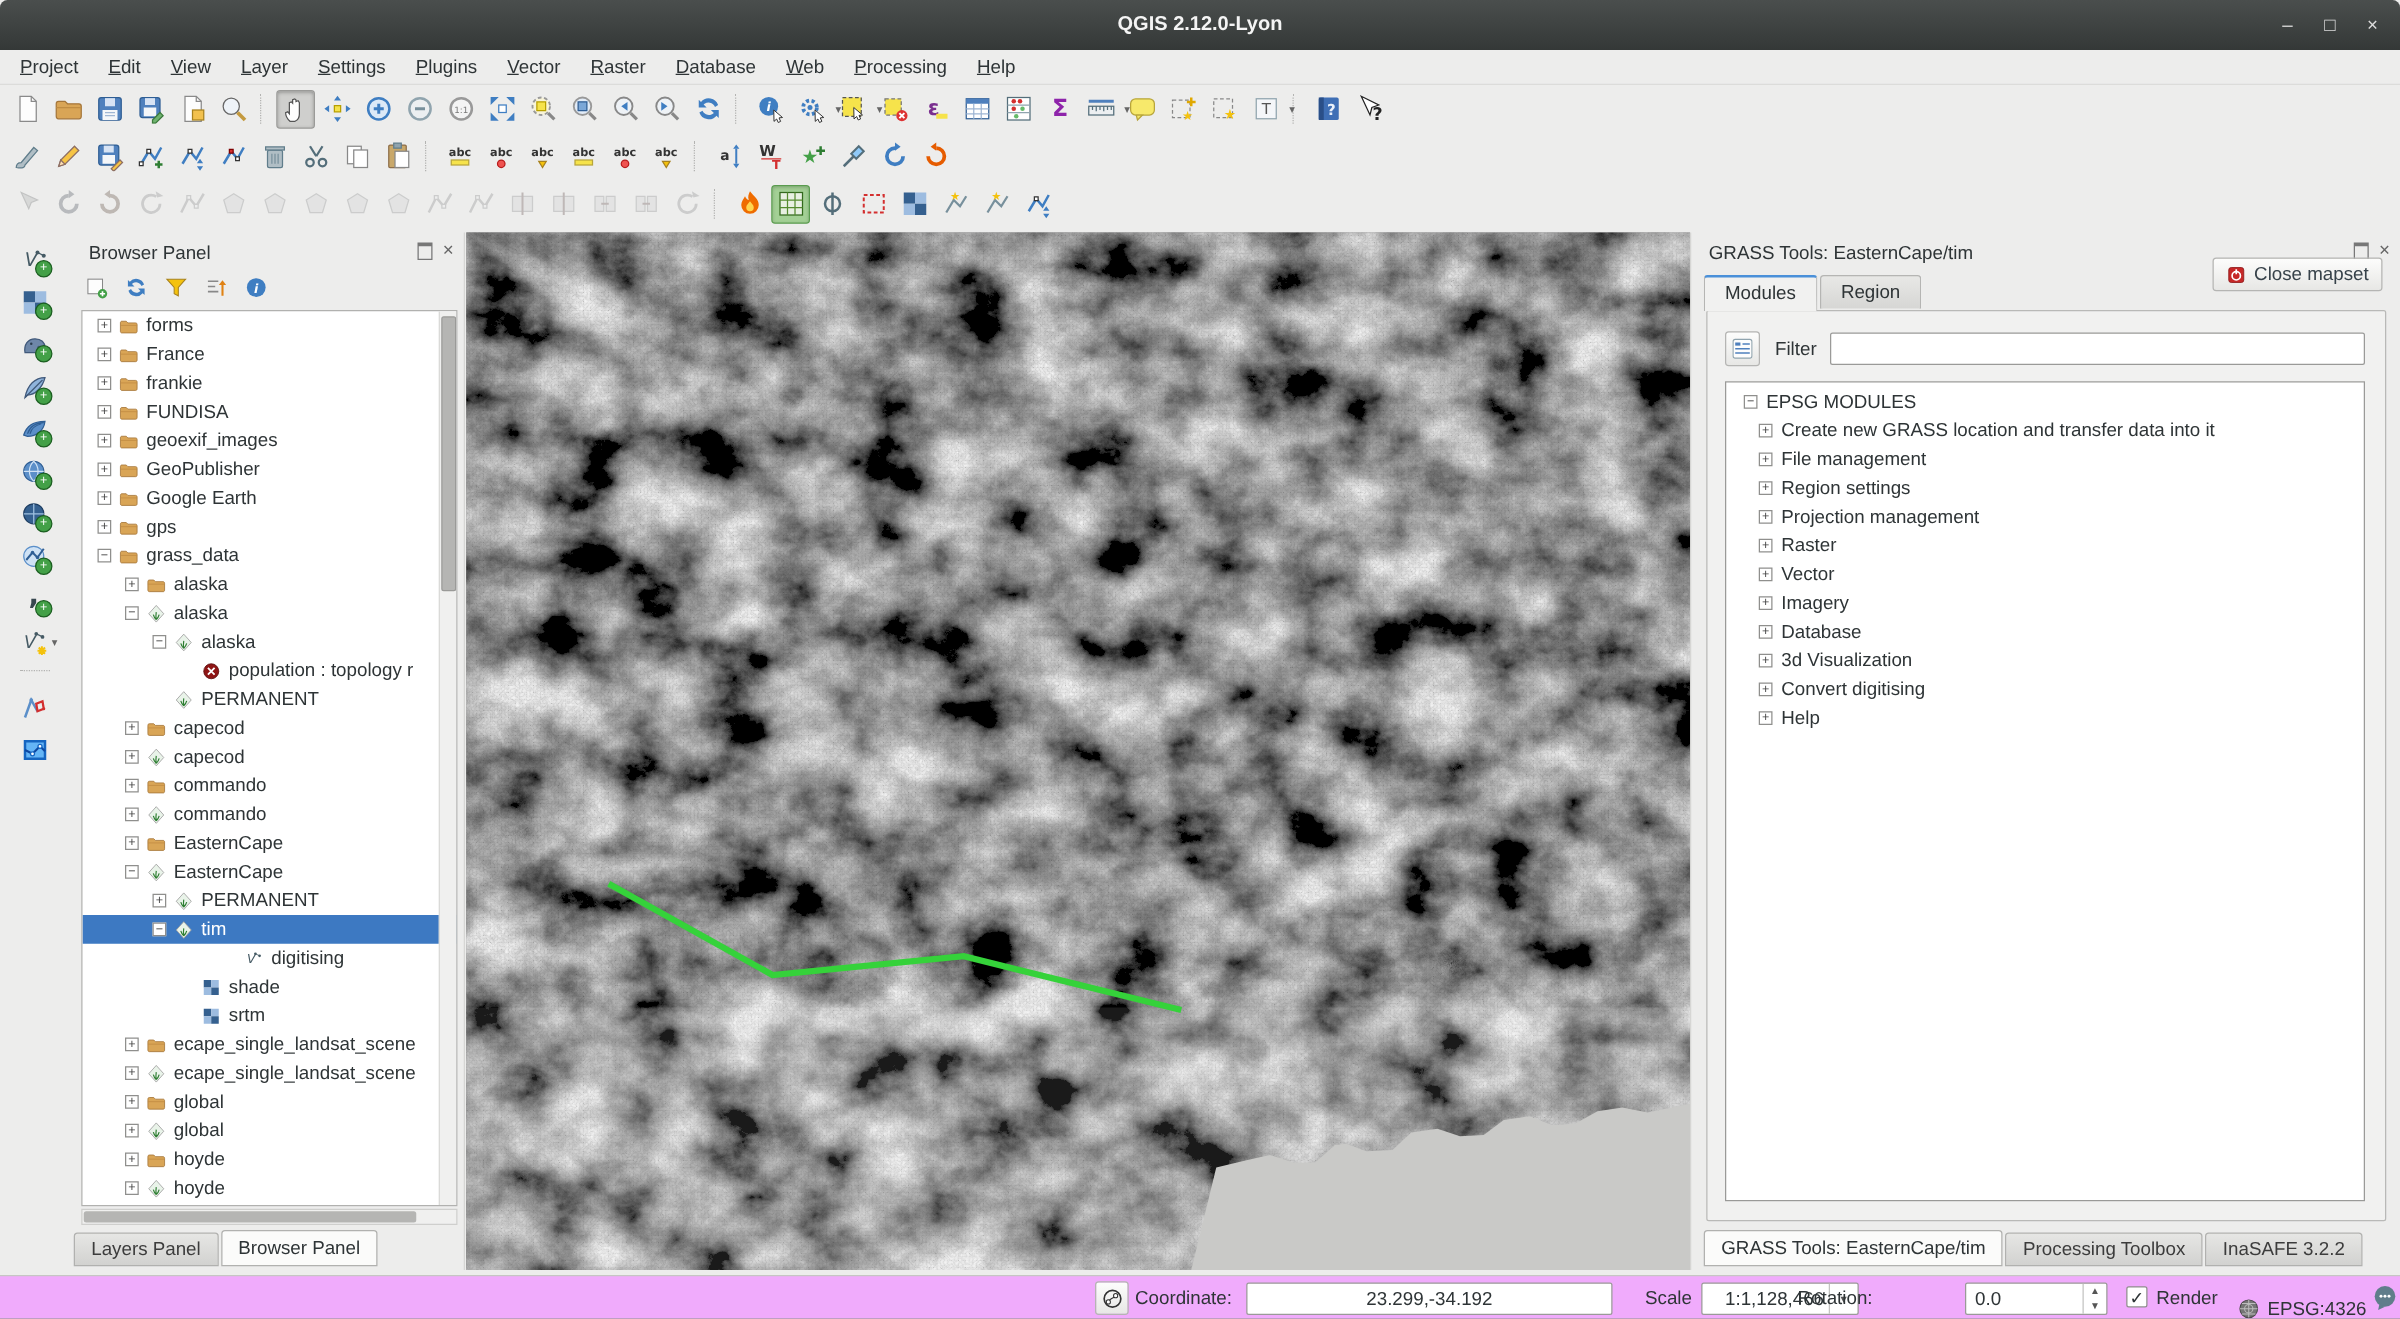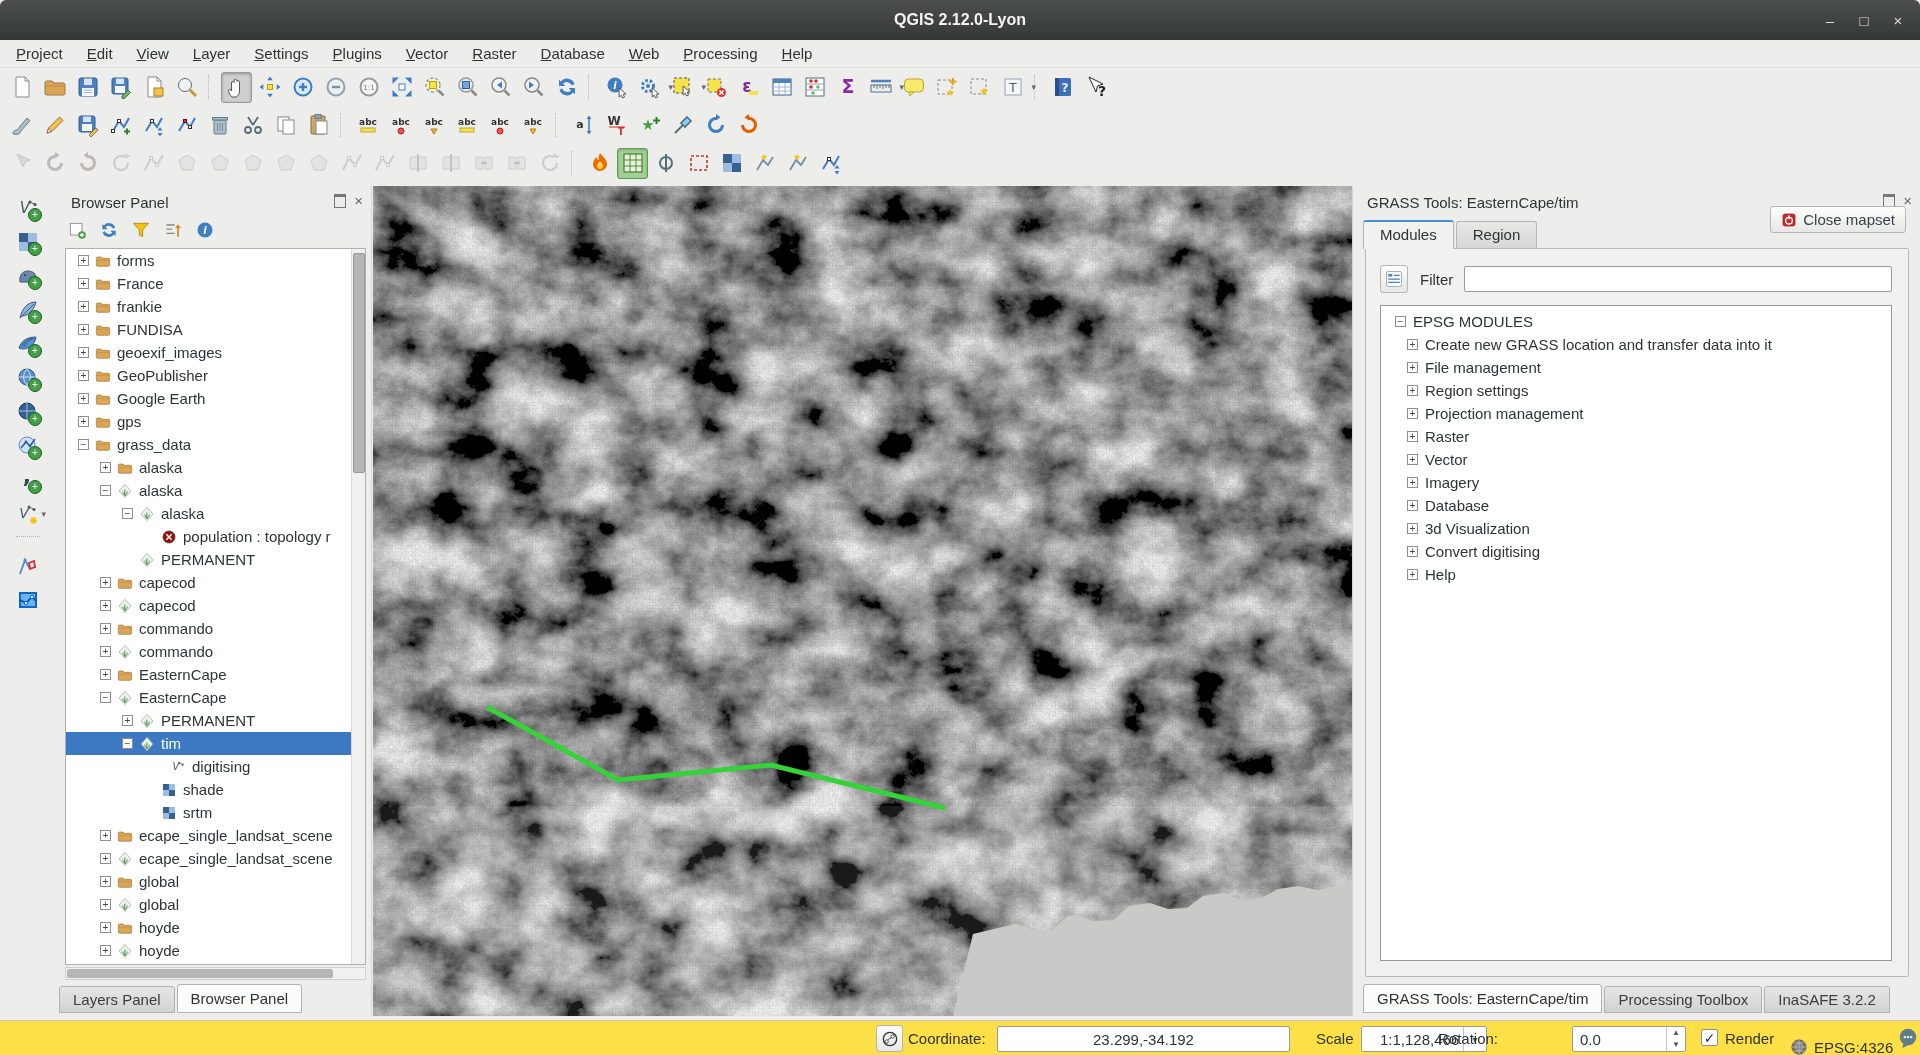--- a/index.html
+++ b/index.html
@@ -58,21 +58,21 @@
   
   .tabsrow{position:absolute;display:flex;align-items:flex-end;gap:2px;height:28px;}
   .tab{padding:0 13px;height:25px;line-height:25px;font-size:15px;color:#3c3c3c;
     background:linear-gradient(#e6e6e4,#d2d2d0);border:1px solid #b1b1af;border-radius:3px 3px 0 0;}
   .tab.active{background:#fbfbfa;height:27px;line-height:27px;color:#2e3436;}
   
   .mapwrap{position:absolute;left:373px;top:186px;width:979px;height:830px;background:#9e9e9e;}
   
   .gpanel{position:absolute;left:1352px;top:186px;width:568px;height:830px;background:#ededec;border-left:1px solid #d6d6d4;box-sizing:border-box;}
   .gp-title{position:absolute;left:14px;top:8px;font-size:15px;}
-  .gp-tabs{left:10px;top:34px;position:absolute;display:flex;align-items:center;height:28px;}
+  .gp-tabs{left:10px;top:34px;position:absolute;display:flex;align-items:flex-start;height:28px;}
   .gtab{padding:0 16px;height:26px;line-height:26px;font-size:15px;border:1px solid #b5b5b3;border-bottom:none;
     border-radius:3px 3px 0 0;background:linear-gradient(#e8e8e6,#d6d6d4);margin-right:2px;color:#2e3436;}
   .gtab.active{background:#f1f1f0;border-top:2px solid #4a90d9;height:27px;margin-bottom:-1px;z-index:2;position:relative;}
   .close-mapset{position:absolute;right:14px;top:20px;height:27px;padding:0 10px;display:flex;gap:6px;align-items:center;
     background:linear-gradient(#fdfdfc,#e7e7e5);border:1px solid #b5b5b3;border-radius:3px;font-size:15px;color:#37424a;}
   .close-mapset .ic{width:16px;height:16px;}
   .gp-pane{position:absolute;left:12px;top:62px;width:544px;height:729px;background:#f1f1f0;
     border:1px solid #b9b9b7;border-radius:2px;box-sizing:border-box;}
   .gp-filterbtn{position:absolute;left:14px;top:16px;width:28px;height:28px;background:linear-gradient(#fdfdfc,#e7e7e5);
     border:1px solid #b5b5b3;border-radius:3px;display:flex;align-items:center;justify-content:center;padding:0;}
@@ -82,21 +82,21 @@
     border:1px solid #9a9a98;border-radius:2px;box-sizing:border-box;font-size:15px;padding:0 6px;font-family:inherit;}
   .gp-list{position:absolute;left:14px;top:56px;width:512px;height:656px;background:#fff;border:1px solid #9a9a98;
     box-sizing:border-box;overflow:hidden;padding-top:4px;}
   .grow{display:flex;align-items:center;height:23px;font-size:15px;white-space:nowrap;}
   .grow .exp{margin-right:7px;}
   .gshell{display:flex;align-items:flex-start;margin:2px 0 2px 40px;gap:9px;}
   .gshell .ic{width:31px;height:31px;margin-top:3px;}
   .gshell .l1{font-size:15px;line-height:21px;}
   .gshell .l2{font-size:15px;line-height:21px;}
   
-  .sbar{position:absolute;left:0;top:1020px;width:1920px;height:35px;background:#fde047;border-top:1px solid #c6c6c4;box-sizing:border-box;font-size:15px;}
+  .sbar{position:absolute;left:0;top:1020px;width:1920px;height:35px;background:#f0abfc;border-top:1px solid #c6c6c4;box-sizing:border-box;font-size:15px;}
   .sb-ext{position:absolute;left:876px;top:4px;width:27px;height:27px;background:linear-gradient(#fdfdfc,#e7e7e5);
     border:1px solid #b5b5b3;border-radius:3px;display:flex;align-items:center;justify-content:center;padding:0;}
   .sb-ext .ic{width:20px;height:20px;}
   .sb-label{position:absolute;top:9px;}
   .sb-box{position:absolute;top:5px;height:26px;background:#fff;border:1px solid #9a9a98;border-radius:2px;
     box-sizing:border-box;display:flex;align-items:center;font-size:15px;}
   .chev{margin-left:auto;height:100%;width:22px;border-left:1px solid #c4c4c2;display:flex;align-items:center;justify-content:center;color:#555;font-size:10px;}
   .spincol{margin-left:auto;height:100%;width:18px;border-left:1px solid #c4c4c2;display:flex;flex-direction:column;}
   .spincol span{flex:1;font-size:8px;line-height:11px;text-align:center;color:#555;}
   .cb{position:absolute;left:1701px;top:8px;width:17px;height:17px;background:#fff;border:1px solid #8f8f8d;border-radius:2px;
@@ -1201,21 +1201,21 @@
           </svg>
           <span>PERMANENT</span>
         </div>
         <div class="trow selected" style="padding-left: 56px;">
           <span class="exp">−</span>
           <svg class="tic">
             <use href="#i-grass"></use>
           </svg>
           <span>tim</span>
         </div>
-        <div class="trow" style="padding-left: 55px; margin-left: 32px;">
+        <div class="trow" style="padding-left: 112px;">
           <span class="expgap"></span>
           <svg class="tic">
             <use href="#i-vectoricon"></use>
           </svg>
           <span>digitising</span>
         </div>
         <div class="trow" style="padding-left: 78px;">
           <span class="expgap"></span>
           <svg class="tic">
             <use href="#i-rastersm"></use>

